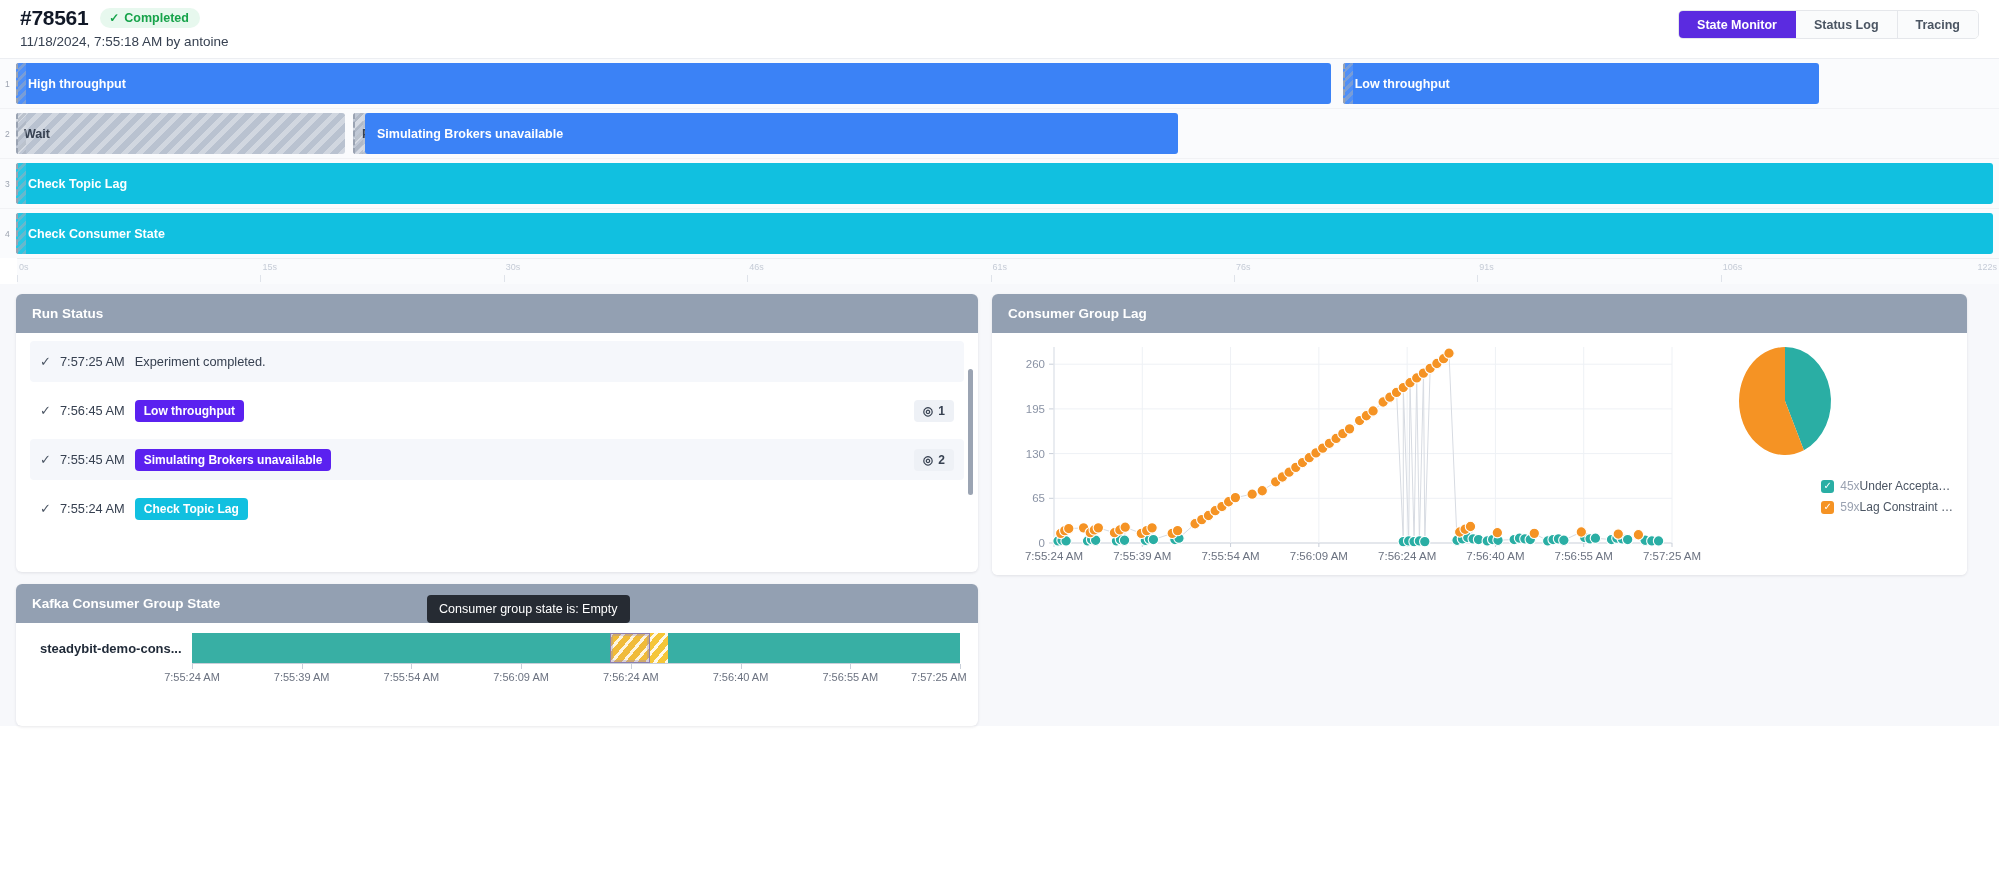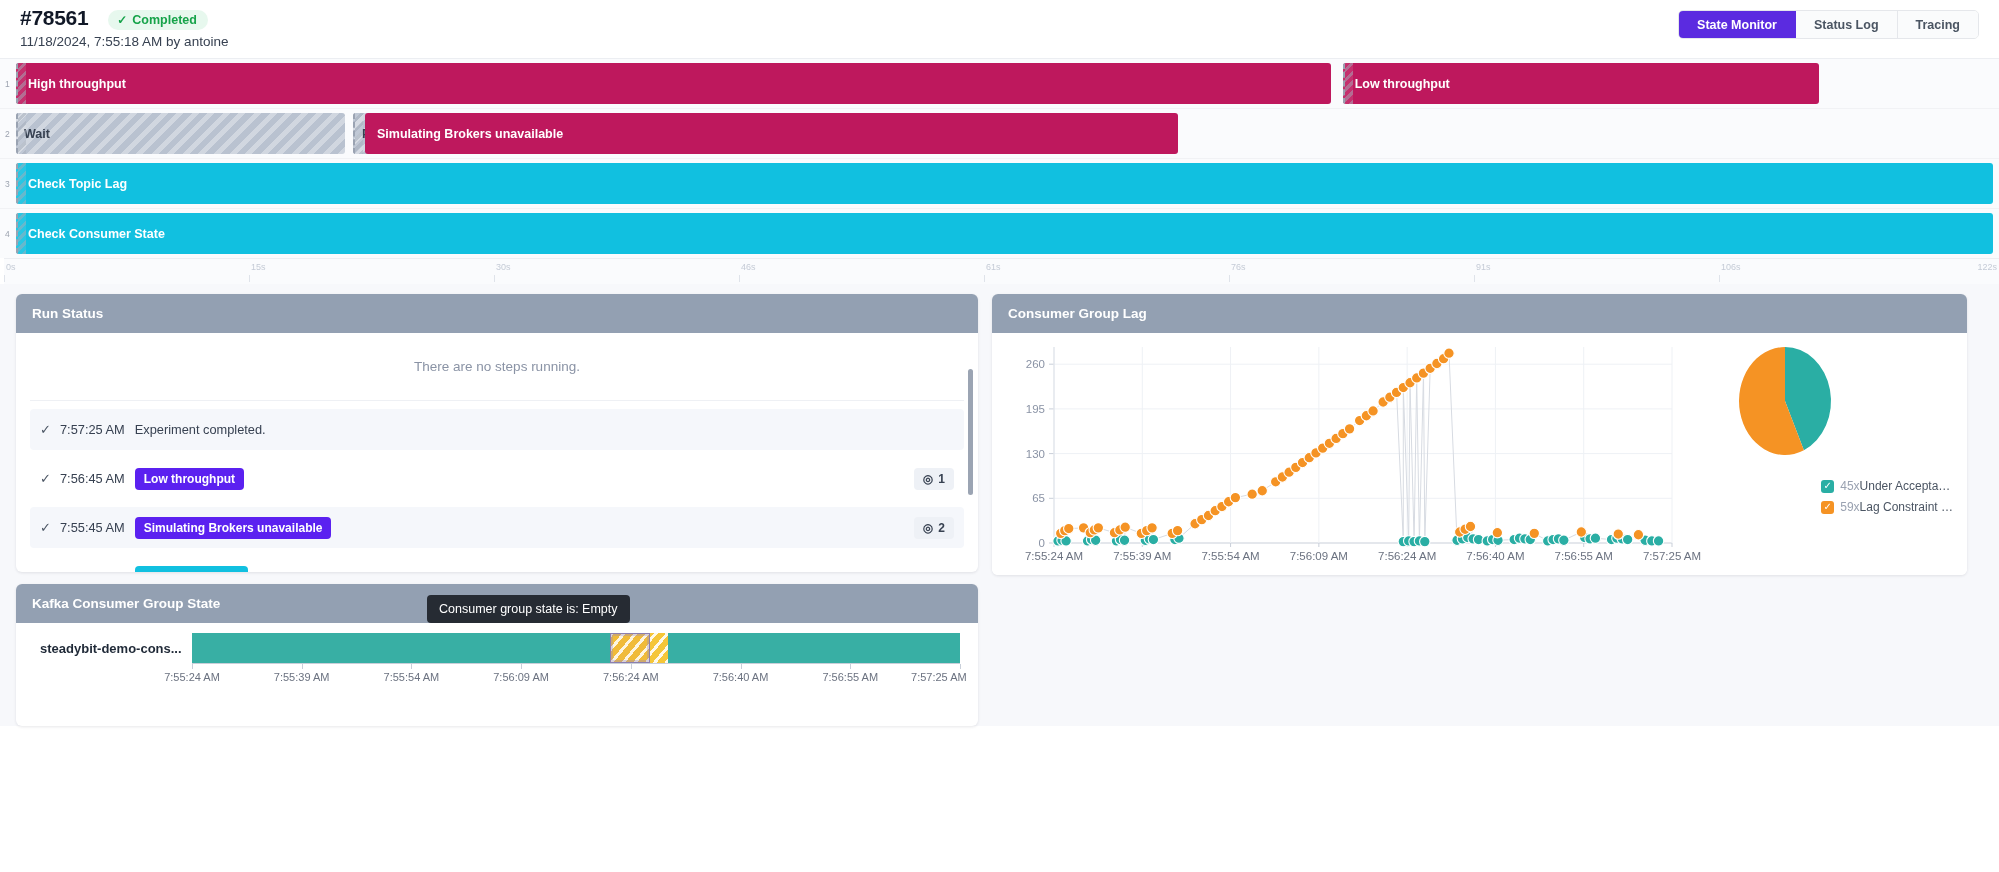--- a/index.html
+++ b/index.html
@@ -11,21 +11,21 @@
     overflow: hidden;
   }
 
   
   .header {
     position: relative;
     height: 58px;
     padding: 6px 20px 0 20px;
     background: #ffffff;
   }
-  .hdr-line1 { display: flex; align-items: flex-end; gap: 20px; }
+  .hdr-line1 { display: flex; align-items: center; gap: 12px; }
   .run-id { font-size: 21px; font-weight: bold; color: #111827; letter-spacing: -0.3px; }
   .badge-completed {
     display: inline-flex; align-items: center; gap: 5px;
     background: #e7f8ee; color: #16a34a;
     border-radius: 11px; padding: 3px 11px 3px 9px;
     font-size: 12.5px; font-weight: bold;
   }
   .badge-check { font-size: 12px; line-height: 1; }
   .hdr-sub { margin-top: 4px; font-size: 13.5px; color: #374151; }
 
@@ -70,41 +70,41 @@
     position: absolute; top: 0; bottom: 0;
     border-radius: 3px;
     display: flex; align-items: center;
     padding-left: 12px;
     font-size: 12.5px; font-weight: bold;
     color: #ffffff;
     overflow: hidden;
     white-space: nowrap;
     cursor: pointer;
   }
-  .bar.purple { background: #be185d; text-align: right; }
+  .bar.purple { background: #3b82f6; text-align: right; }
   .bar.cyan   { background: #11c0e0; }
   .bar.grey {
     background: #b9c2d0;
     background-image: repeating-linear-gradient(-45deg,
         rgba(255,255,255,0.34) 0px, rgba(255,255,255,0.34) 5px,
         rgba(255,255,255,0) 5px, rgba(255,255,255,0) 11px);
     color: #374151;
     padding-left: 8px;
   }
   .bar .lead {
     position: absolute; left: 0; top: 0; bottom: 0; width: 10px;
     border-left: 2px dashed #9aa3b2;
     background: repeating-linear-gradient(-45deg,
         rgba(170,178,190,0.55) 0px, rgba(170,178,190,0.55) 3px,
         rgba(255,255,255,0.1) 3px, rgba(255,255,255,0.1) 7px);
   }
 
   
   .gantt-axis {
-    position: relative; height: 26px; margin-left: 4px;
+    position: relative; height: 26px; margin-left: 17px;
     border-top: 1px solid #eceef2;
     background: #fafbfd;
   }
   .tick { position: absolute; top: 0; }
   .tick .tlabel {
     position: absolute; top: 3px; left: 2px;
     font-size: 9px; color: #c5cbd6; white-space: nowrap;
   }
   .tick .tmark { position: absolute; top: 16px; left: 0; width: 1px; height: 7px; background: #dfe3ea; }
   .tick.last .tlabel { left: auto; right: 2px; }
@@ -344,21 +344,20 @@
   </div>
 </div>
 
 <div class="panels">
 
   <div class="col col-left">
 
     <div class="panel">
       <div class="panel-head">Run Status</div>
       <div class="rs-body">
-        <div class="rs-empty">There are no steps running.</div>
         <div class="rs-list">
 
           <div class="rs-item alt">
             <span class="rs-check">✓</span>
             <span class="rs-time">7:57:25 AM</span>
             <span class="rs-text">Experiment completed.</span>
           </div>
 
           <div class="rs-item">
             <span class="rs-check">✓</span>

